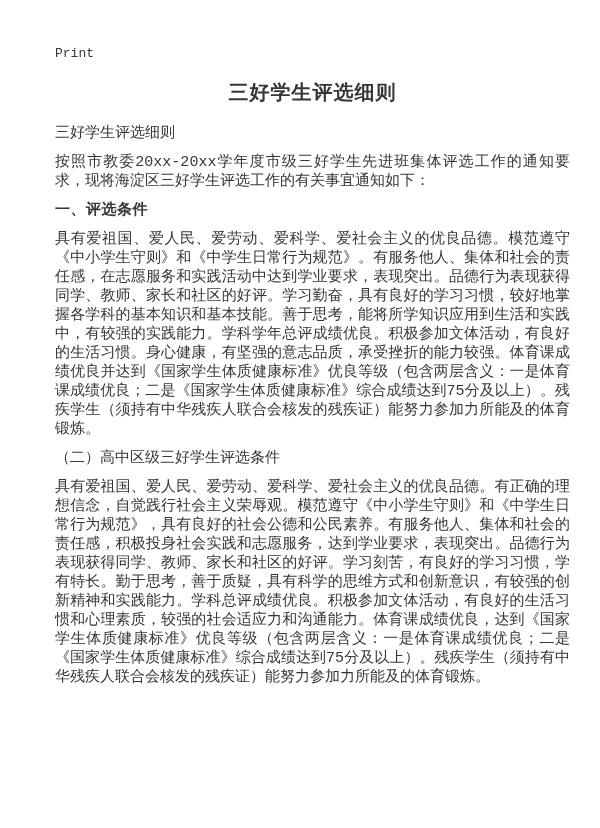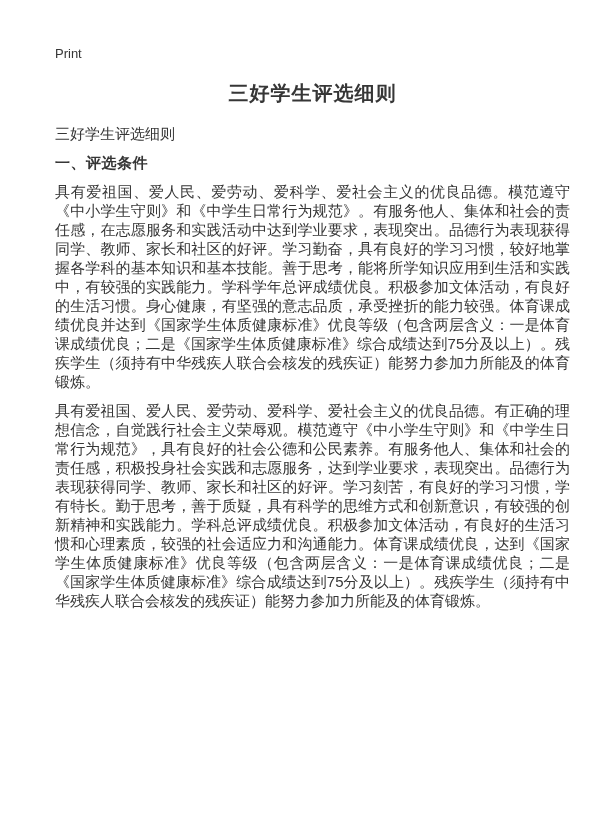--- a/index.html
+++ b/index.html
@@ -4,21 +4,21 @@
 <style>
   * { margin: 0; padding: 0; box-sizing: border-box; }
   html, body { background: #ffffff; }
   .page {
     position: relative;
     width: 600px;
     height: 828px;
     margin: 0 auto;
     background: #ffffff;
     color: #363636;
-    font-family: Liberation Sans, sans-serif;
+    font-family: Liberation Mono, monospace;
     padding: 44px 30px 0 55px;
     overflow: hidden;
   }
   .print-link {
     display: inline-block;
     font-size: 13px;
     line-height: 16px;
     color: #363636;
     cursor: pointer;
   }
@@ -50,23 +50,25 @@
 
 <div class="page">
 
   <a class="print-link">Print</a>
 
   <h1 class="doc-title">三好学生评选细则</h1>
 
   <div class="block subtitle">三好学生评选细则</div>
 
 
+  <div class="block">按照市教委20xx-20xx学年度市级三好学生先进班集体评选工作的通知要求，现将海淀区三好学生评选工作的有关事宜通知如下：</div>
 
   <div class="block section-heading">一、评选条件</div>
 
 
   <div class="block body-para">具有爱祖国、爱人民、爱劳动、爱科学、爱社会主义的优良品德。模范遵守《中小学生守则》和《中学生日常行为规范》。有服务他人、集体和社会的责任感，在志愿服务和实践活动中达到学业要求，表现突出。品德行为表现获得同学、教师、家长和社区的好评。学习勤奋，具有良好的学习习惯，较好地掌握各学科的基本知识和基本技能。善于思考，能将所学知识应用到生活和实践中，有较强的实践能力。学科学年总评成绩优良。积极参加文体活动，有良好的生活习惯。身心健康，有坚强的意志品质，承受挫折的能力较强。体育课成绩优良并达到《国家学生体质健康标准》优良等级（包含两层含义：一是体育课成绩优良；二是《国家学生体质健康标准》综合成绩达到75分及以上）。残疾学生（须持有中华残疾人联合会核发的残疾证）能努力参加力所能及的体育锻炼。</div>
 
+  <div class="block sub-heading">（二）高中区级三好学生评选条件</div>
 
   <div class="block body-para">具有爱祖国、爱人民、爱劳动、爱科学、爱社会主义的优良品德。有正确的理想信念，自觉践行社会主义荣辱观。模范遵守《中小学生守则》和《中学生日常行为规范》，具有良好的社会公德和公民素养。有服务他人、集体和社会的责任感，积极投身社会实践和志愿服务，达到学业要求，表现突出。品德行为表现获得同学、教师、家长和社区的好评。学习刻苦，有良好的学习习惯，学有特长。勤于思考，善于质疑，具有科学的思维方式和创新意识，有较强的创新精神和实践能力。学科总评成绩优良。积极参加文体活动，有良好的生活习惯和心理素质，较强的社会适应力和沟通能力。体育课成绩优良，达到《国家学生体质健康标准》优良等级（包含两层含义：一是体育课成绩优良；二是《国家学生体质健康标准》综合成绩达到75分及以上）。残疾学生（须持有中华残疾人联合会核发的残疾证）能努力参加力所能及的体育锻炼。</div>
 
 
 </div>
 
 </body></html>

